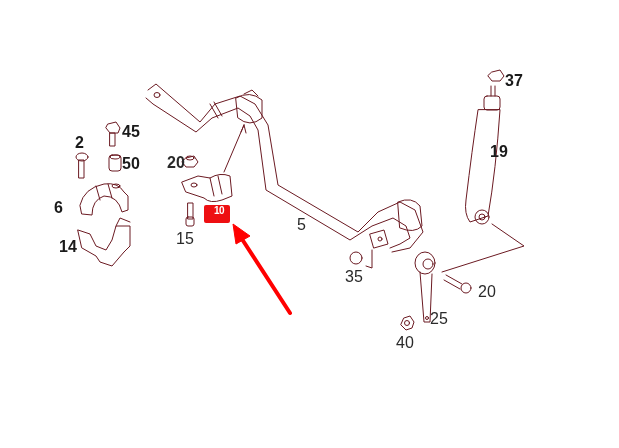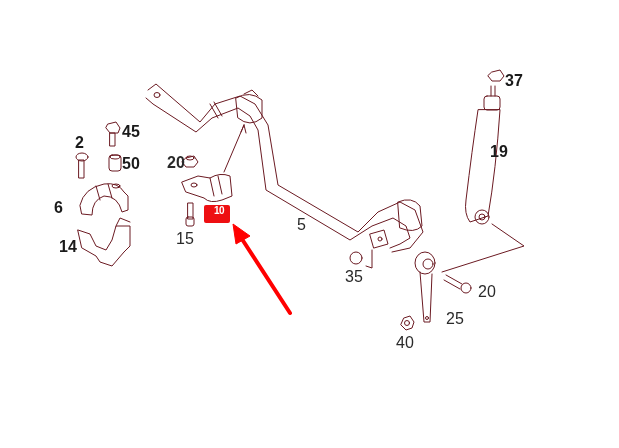--- a/index.html
+++ b/index.html
@@ -121,21 +121,21 @@
     <polygon points="233,224 250,236 236,244"></polygon>
   </g>
 </svg>
 
 <div class="lbl" style="left:297px;top:218px;">5</div>
 <div class="lbl bold" style="left:54px;top:201px;">6</div>
 <div class="lbl bold" style="left:59px;top:240px;">14</div>
 <div class="lbl" style="left:176px;top:232px;">15</div>
 <div class="lbl bold" style="left:75px;top:136px;">2</div>
 <div class="lbl" style="left:167px;top:156px;font-weight:bold;">20</div>
-<div class="lbl" style="left:430px;top:312px;padding-left:16px;">25</div>
+<div class="lbl" style="left:430px;top:312px;">25</div>
 <div class="lbl bold" style="left:490px;top:145px;">19</div>
 <div class="lbl" style="left:478px;top:285px;">20</div>
 <div class="lbl" style="left:345px;top:270px;">35</div>
 <div class="lbl bold" style="left:505px;top:74px;">37</div>
 <div class="lbl" style="left:396px;top:336px;">40</div>
 <div class="lbl bold" style="left:122px;top:125px;">45</div>
 <div class="lbl bold" style="left:122px;top:157px;text-align:center;">50</div>
 
 <div class="hl-box">
   <div class="hl-text">10</div>

